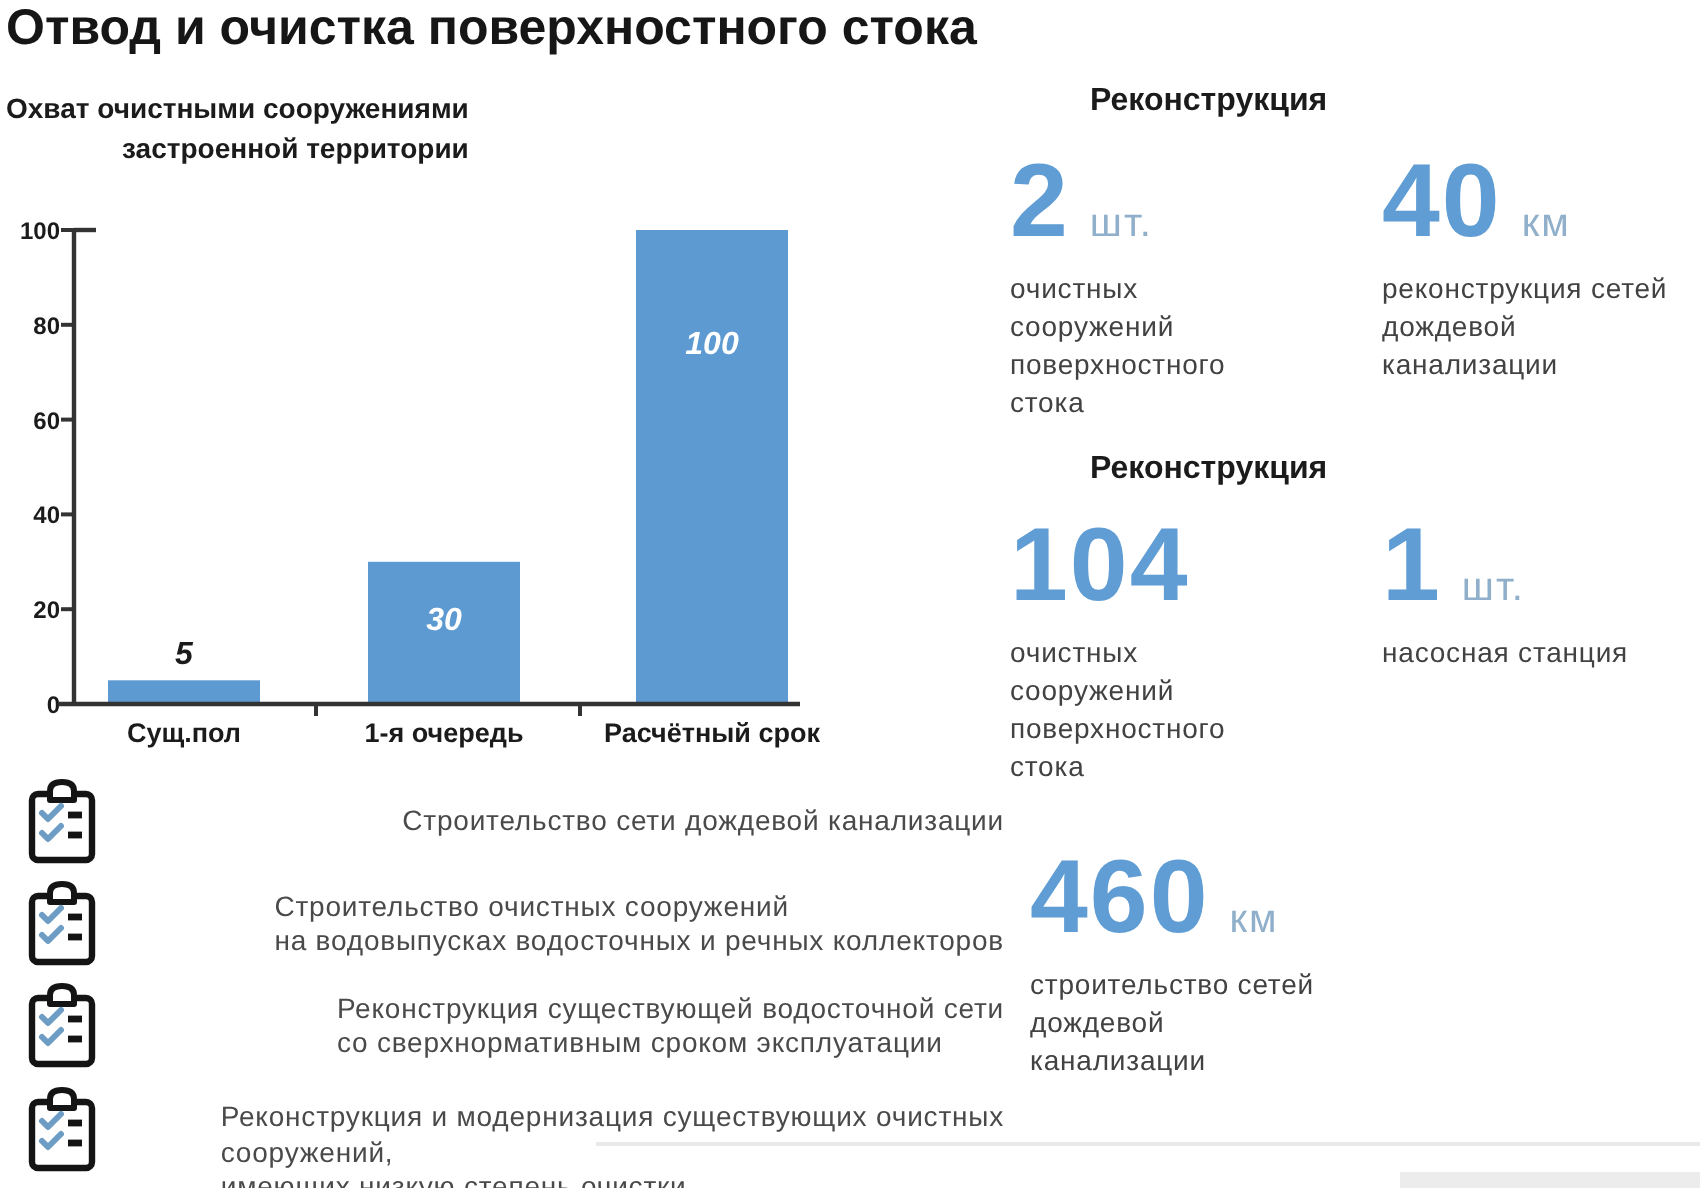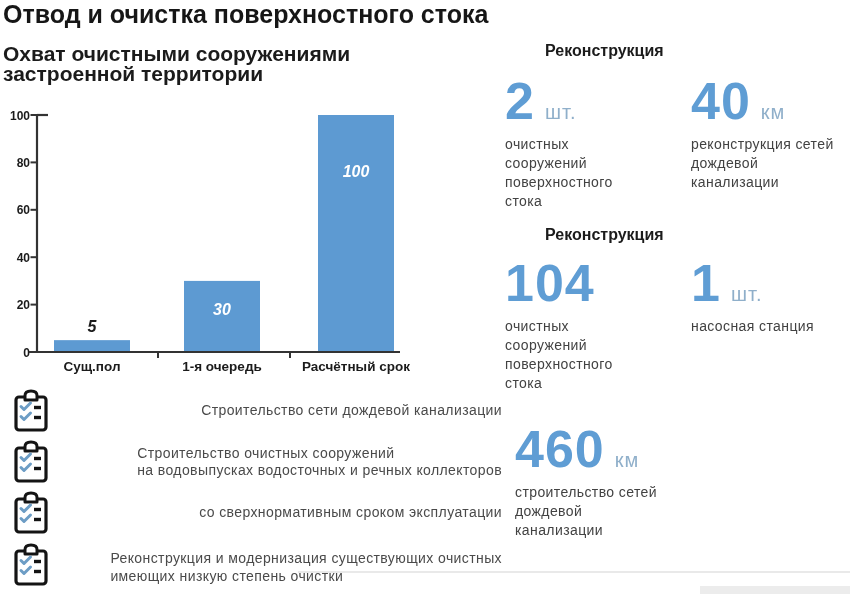--- a/index.html
+++ b/index.html
@@ -6,21 +6,21 @@
   body{
     width:850px;height:594px;position:relative;background:#ffffff;
     font-family:"Liberation Sans", sans-serif;overflow:hidden;color:#1b1b1b;
   }
   .page-title{
     position:absolute;left:3px;top:0;margin:0;
     font-size:25px;line-height:28px;font-weight:bold;color:#161616;
   }
   .chart-title{
     position:absolute;left:3px;top:44px;
-    font-size:21px;line-height:20px;font-weight:bold;color:#1b1b1b;
+    font-size:14px;line-height:20px;font-weight:bold;color:#1b1b1b;text-align:right;
   }
   #chart-svg{position:absolute;left:0;top:95px;}
 
   
   .check-item{position:absolute;display:flex;gap:20px;align-items:center;width:490px;justify-content:space-between;}
   .check-item .check-text{font-size:14px;line-height:17.5px;letter-spacing:0.4px;color:#4a4a4a;}
   .ci-1{left:12px;top:389px;}
   .ci-2{left:12px;top:440px;}
   .ci-3{left:12px;top:491px;}
   .ci-4{left:12px;top:543px;align-items:flex-start;}
@@ -122,37 +122,39 @@
     <svg width="38" height="44" viewBox="0 0 38 44">
       <rect x="4" y="8" width="30" height="33" rx="3" fill="#fff" stroke="#141414" stroke-width="3.2"></rect>
       <path d="M13 11 V6.5 Q13 2 19 2 Q25 2 25 6.5 V11 Z" fill="#fff" stroke="#141414" stroke-width="3" stroke-linejoin="round"></path>
       <path d="M9 17.5 l3 3 6.5-6.5" fill="none" stroke="#6d9dc5" stroke-width="3" stroke-linecap="round" stroke-linejoin="round"></path>
       <line x1="22" y1="18.5" x2="29" y2="18.5" stroke="#141414" stroke-width="3.4"></line>
       <path d="M9 27.5 l3 3 6.5-6.5" fill="none" stroke="#6d9dc5" stroke-width="3" stroke-linecap="round" stroke-linejoin="round"></path>
       <line x1="22" y1="28.5" x2="29" y2="28.5" stroke="#141414" stroke-width="3.4"></line>
     </svg>
   </span>
   <div class="check-text">
+      <div>Реконструкция существующей водосточной сети</div>
       <div>со сверхнормативным сроком эксплуатации</div>
     </div>
 </div>
 
 <div class="check-item ci-4">
   <span class="clip-icon">
     <svg width="38" height="44" viewBox="0 0 38 44">
       <rect x="4" y="8" width="30" height="33" rx="3" fill="#fff" stroke="#141414" stroke-width="3.2"></rect>
       <path d="M13 11 V6.5 Q13 2 19 2 Q25 2 25 6.5 V11 Z" fill="#fff" stroke="#141414" stroke-width="3" stroke-linejoin="round"></path>
       <path d="M9 17.5 l3 3 6.5-6.5" fill="none" stroke="#6d9dc5" stroke-width="3" stroke-linecap="round" stroke-linejoin="round"></path>
       <line x1="22" y1="18.5" x2="29" y2="18.5" stroke="#141414" stroke-width="3.4"></line>
       <path d="M9 27.5 l3 3 6.5-6.5" fill="none" stroke="#6d9dc5" stroke-width="3" stroke-linecap="round" stroke-linejoin="round"></path>
       <line x1="22" y1="28.5" x2="29" y2="28.5" stroke="#141414" stroke-width="3.4"></line>
     </svg>
   </span>
   <div class="check-text">
       <div>Реконструкция и модернизация существующих очистных</div>
+      <div>сооружений,</div>
       <div>имеющих низкую степень очистки</div>
     </div>
 </div>
 
 <div class="section-header sh-rec">Реконструкция</div>
 
 <div class="stat st-rec-units">
   <div class="stat-num-row">
     <span class="stat-value">2</span>
     <span class="stat-unit">шт.</span>

